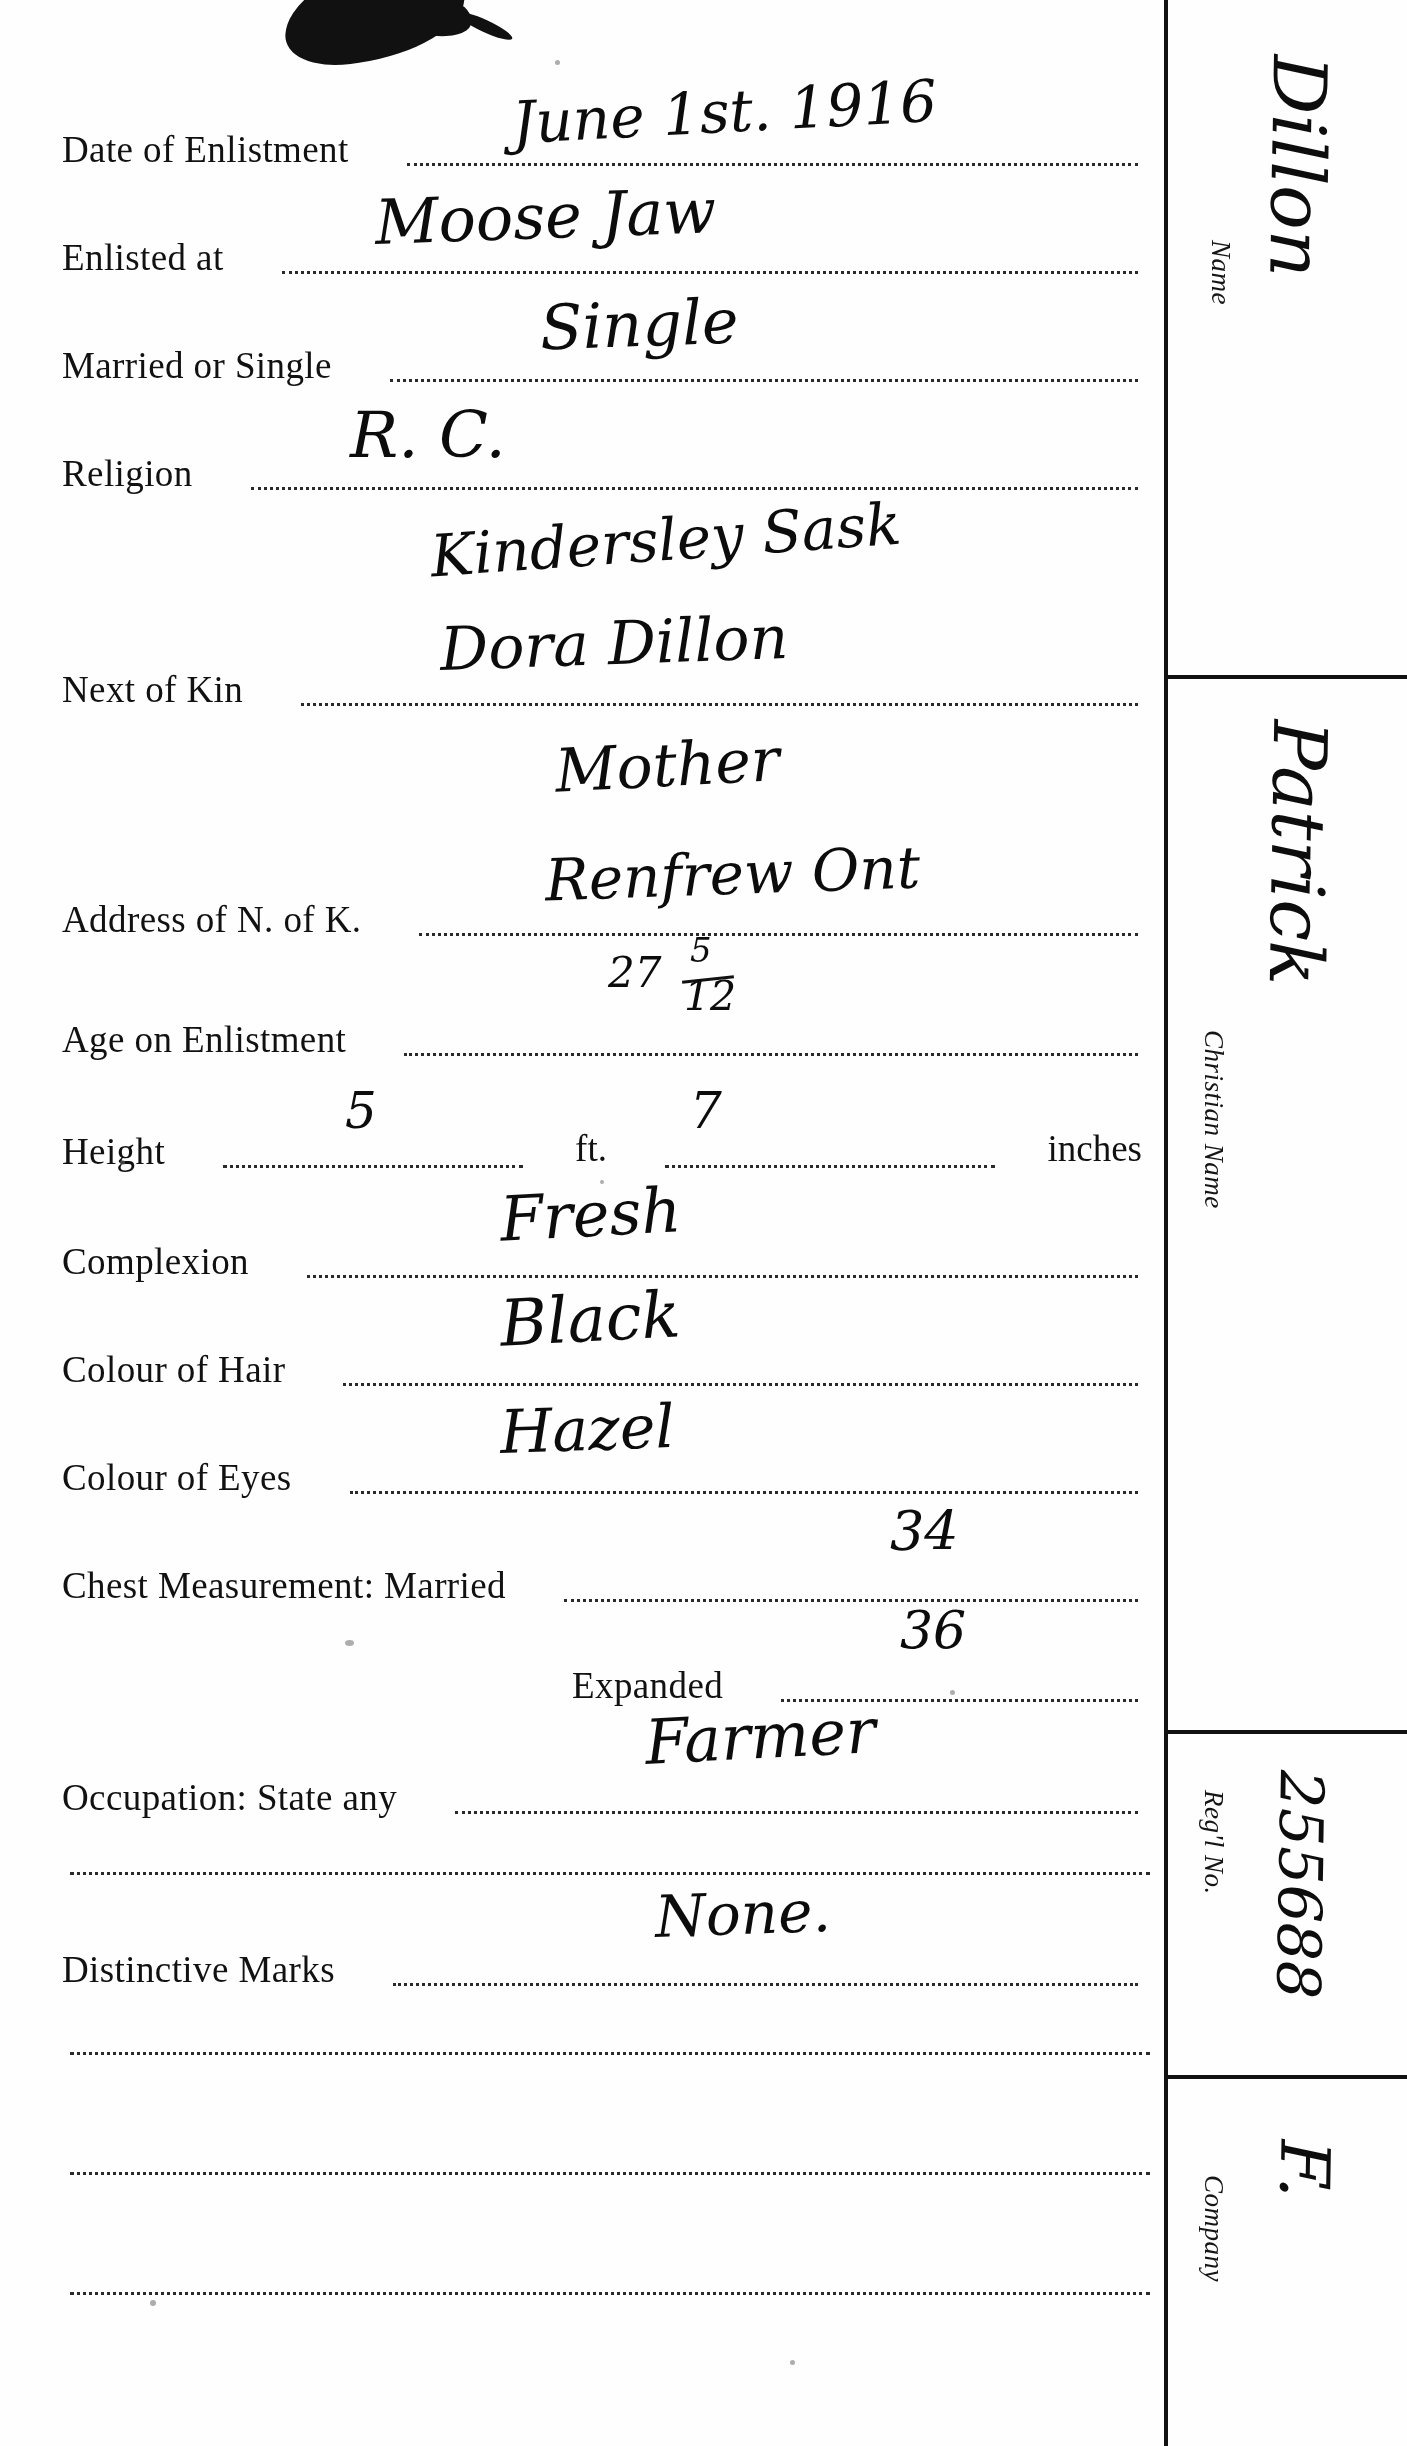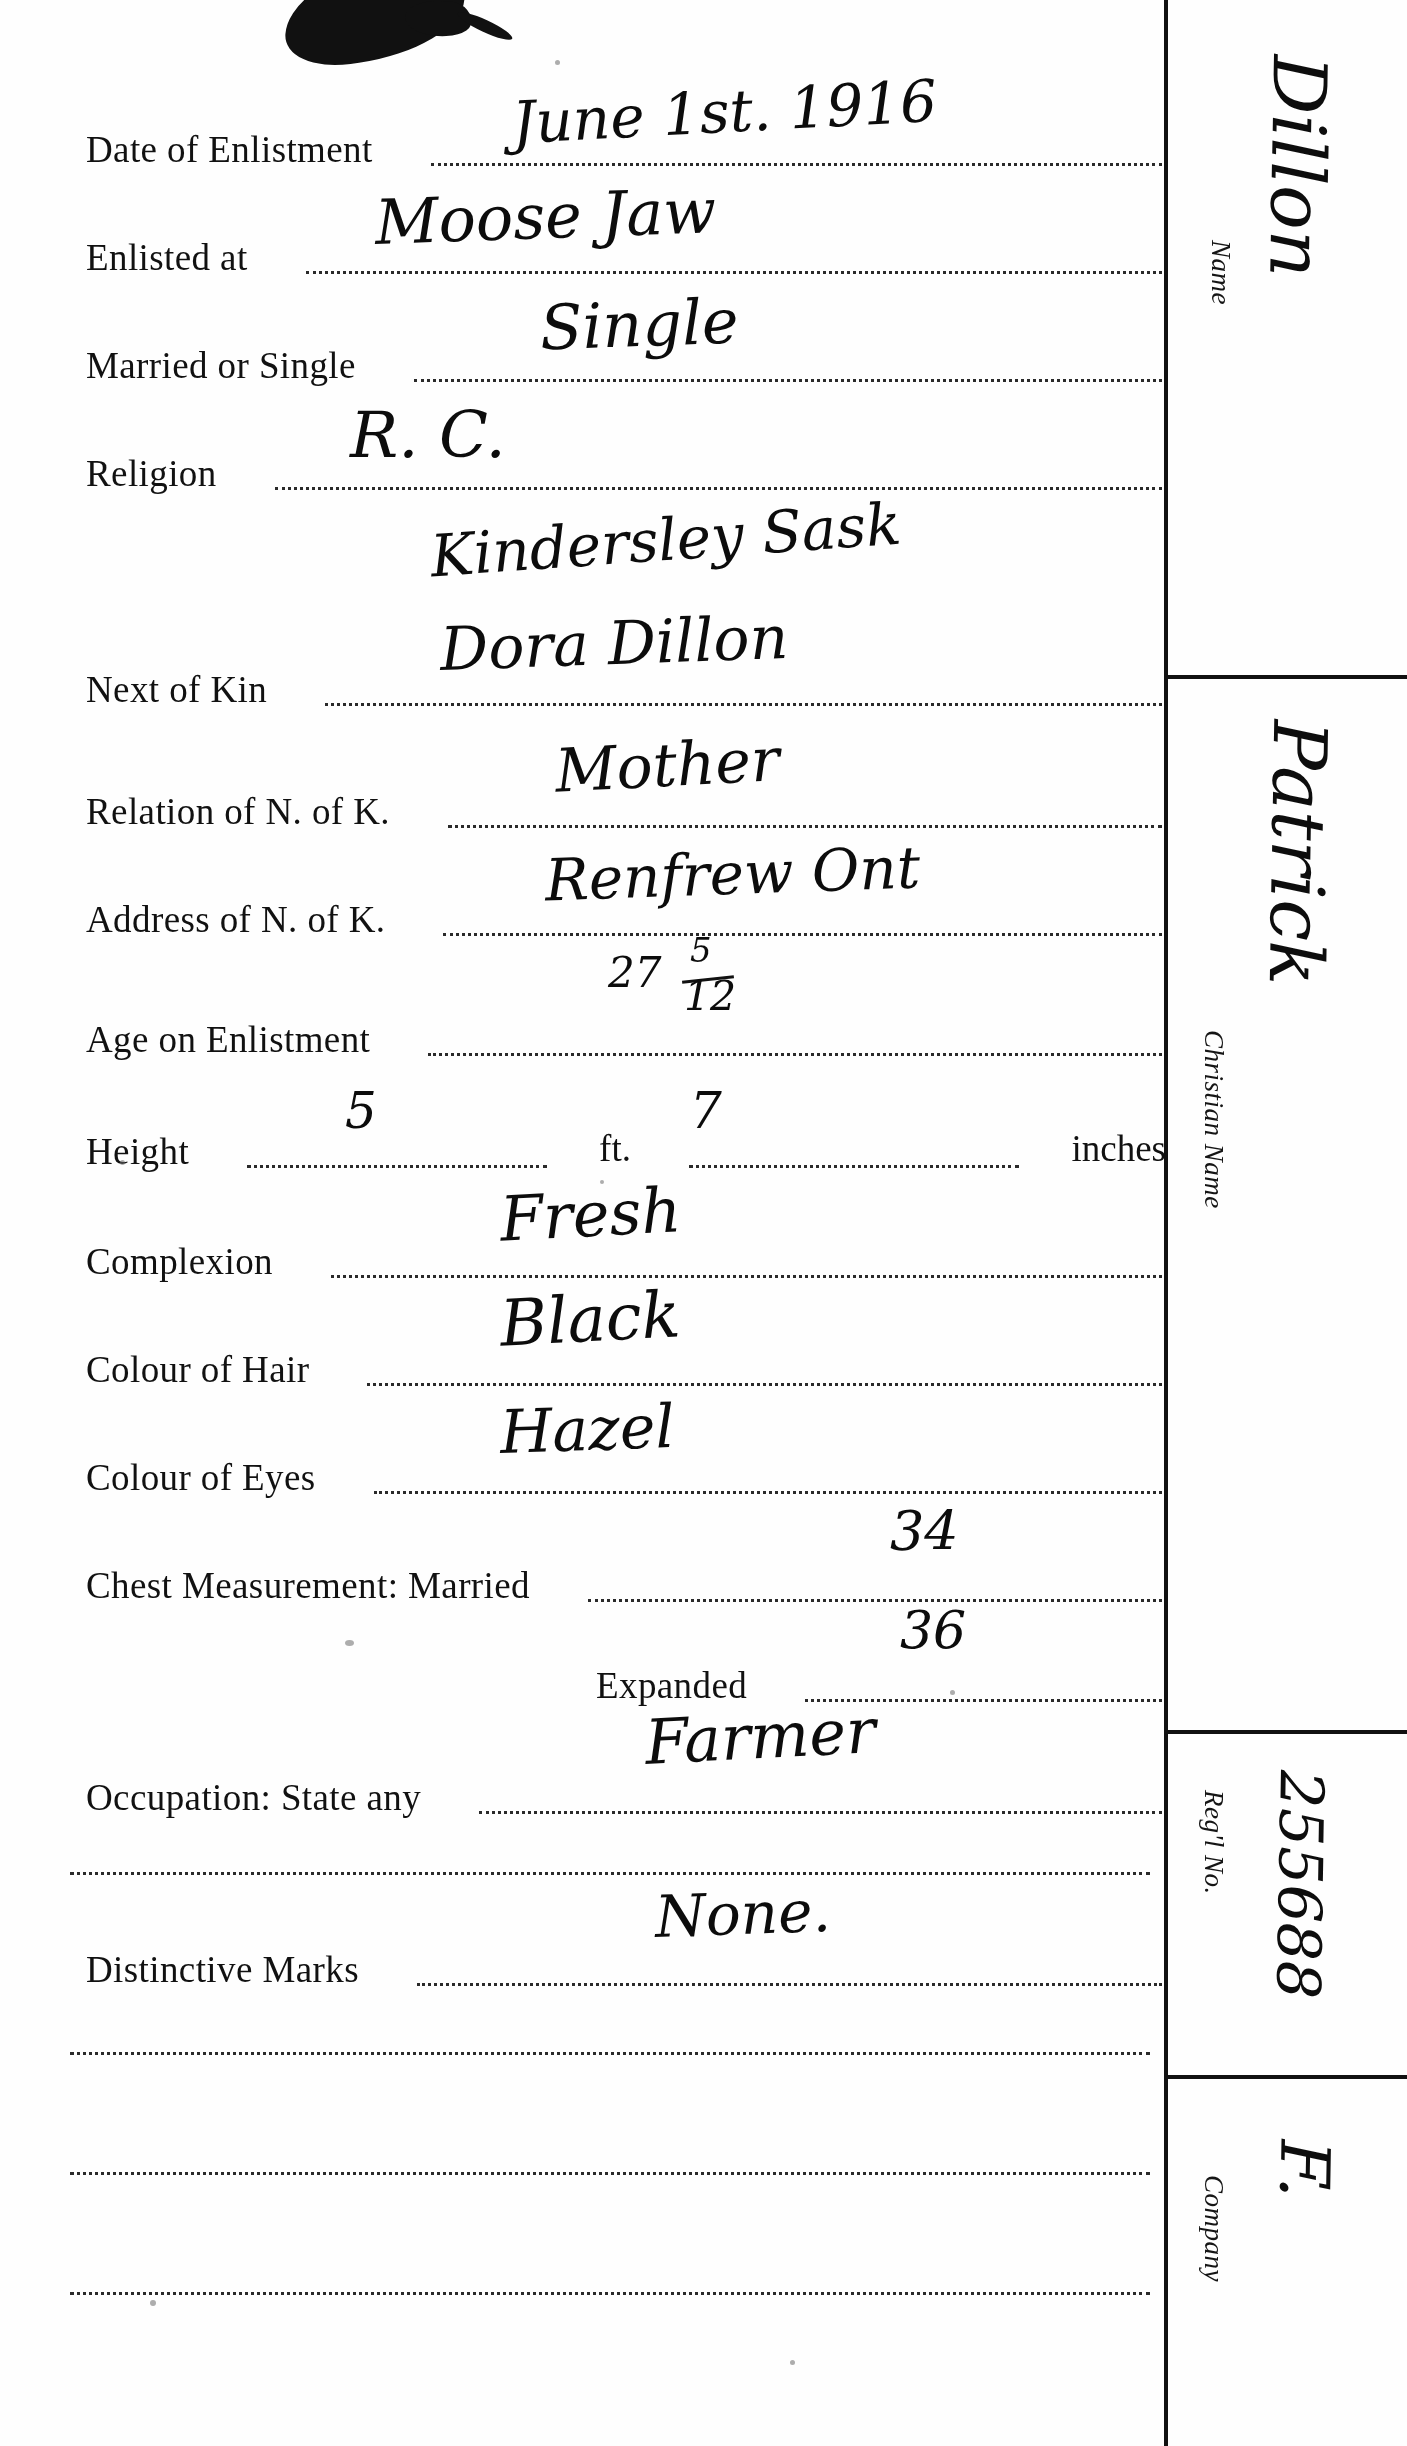--- a/index.html
+++ b/index.html
@@ -92,21 +92,21 @@
     writing-mode: vertical-rl;
     text-orientation: mixed;
     color: #0d0d0d;
     white-space: nowrap;
     transform: rotate(1deg);
   }
 
   
   .row {
     position: absolute;
-    left: 86px;
+    left: 62px;
     width: 1080px;
     height: 64px;
     display: flex;
     align-items: flex-end;
     gap: 48px;
   }
   .lbl {
     font-size: 37px;
     line-height: 1;
     white-space: nowrap;
@@ -203,24 +203,20 @@
   <div class="hw" style="left:350px; top:398px; font-size:64px;">R. C.</div>
 
   <div class="hw" style="left:430px; top:506px; font-size:58px; transform:rotate(-4deg);">Kindersley Sask</div>
 
   <div class="row" style="top:650px;">
     <span class="lbl">Next of Kin</span>
     <span class="dots"></span>
   </div>
   <div class="hw" style="left:440px; top:608px; font-size:60px; transform:rotate(-2deg);">Dora Dillon</div>
 
-  <div class="row" style="top:772px;">
-    <span class="lbl">Relation of N. of K.</span>
-    <span class="dots"></span>
-  </div>
   <div class="hw" style="left:555px; top:730px; font-size:60px; transform:rotate(-3deg);">Mother</div>
 
   <div class="row" style="top:880px;">
     <span class="lbl">Address of N. of K.</span>
     <span class="dots"></span>
   </div>
   <div class="hw" style="left:545px; top:840px; font-size:58px; transform:rotate(-2deg);">Renfrew Ont</div>
 
   <div class="row" style="top:1000px;">
     <span class="lbl">Age  on  Enlistment</span>

